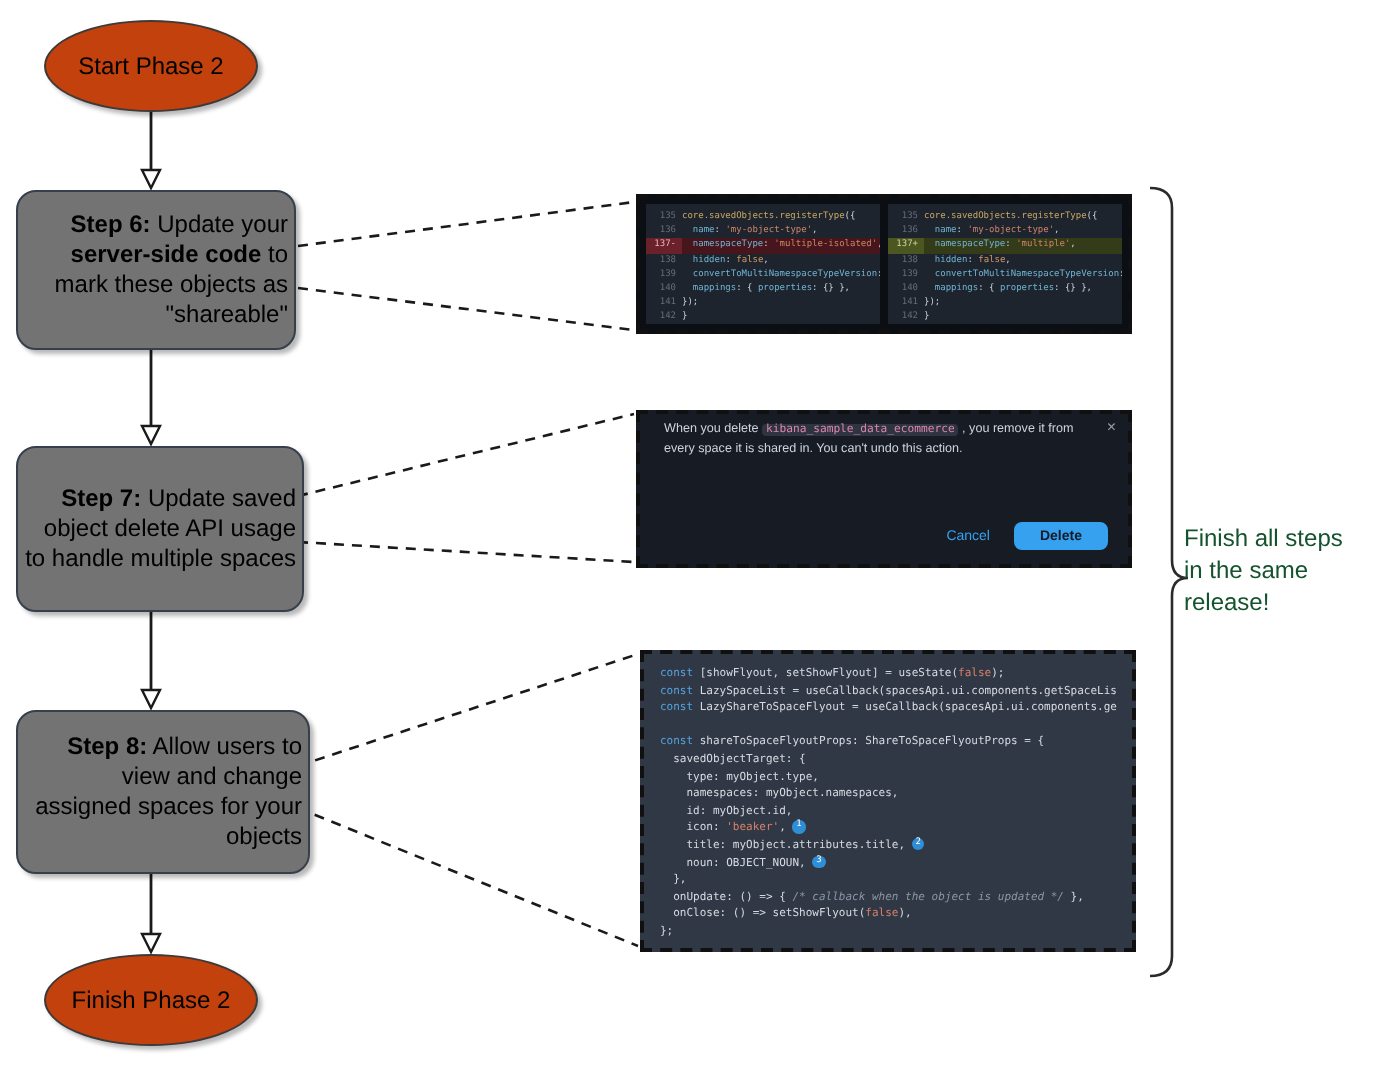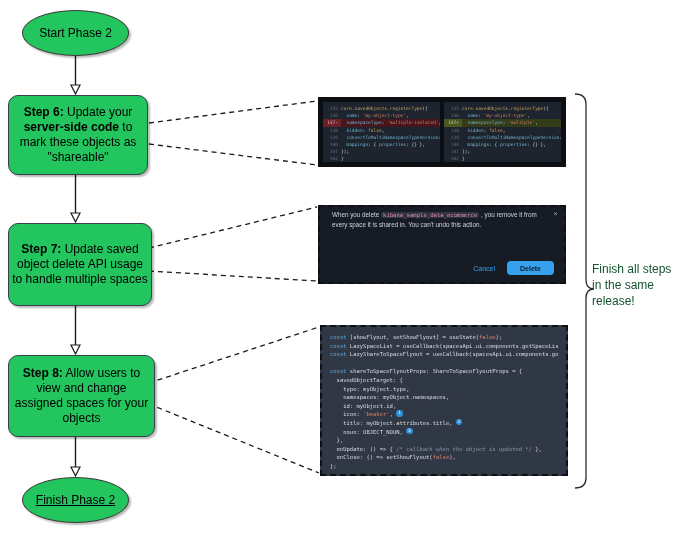--- a/index.html
+++ b/index.html
@@ -3,22 +3,22 @@
 <meta charset="utf-8">
 <style>
   html,body{margin:0;padding:0;}
   body{background:#ffffff;font-family:"Liberation Sans",sans-serif;}
   #canvas{position:relative;width:691px;height:535px;background:#ffffff;overflow:hidden;}
 
   
   .node{position:absolute;box-sizing:border-box;display:flex;align-items:center;justify-content:center;
         text-align:center;color:#000;font-size:12px;line-height:1.25;
         box-shadow:2px 2px 2px rgba(0,0,0,0.28);}
-  .ellipse{background:#22c55e;border:1.5px solid #3f3a3a;border-radius:50%;}
-  .stepbox{background:#22c55e;border:1.5px solid #36404d;border-radius:10px;padding:0 3px;}
+  .ellipse{background:#c2410c;border:1.5px solid #3f3a3a;border-radius:50%;}
+  .stepbox{background:#737373;border:1.5px solid #36404d;border-radius:10px;padding:0 3px;text-align:right;}
   .stepbox b{font-weight:bold;}
 
   
   #overlay{position:absolute;left:0;top:0;width:691px;height:535px;pointer-events:none;}
 
   
   .shot{position:absolute;box-sizing:border-box;border:2px dashed #101010;overflow:hidden;}
 
   
   #shot-diff{background:#0b0e13;display:flex;gap:4px;padding:3px;}
@@ -102,21 +102,21 @@
   </div>
 
   <div class="node stepbox" style="left:8px;top:223px;width:144px;height:83px;">
     <span><b>Step 7:</b><span> Update saved object delete API usage to handle multiple spaces</span></span>
   </div>
 
   <div class="node stepbox" style="left:8px;top:355px;width:147px;height:82px;">
     <span><b>Step 8:</b><span> Allow users to view and change assigned spaces for your objects</span></span>
   </div>
 
-  <div class="node ellipse" style="left:22px;top:477px;width:107px;height:46px;text-decoration:underline;">
+  <div class="node ellipse" style="left:22px;top:477px;width:107px;height:46px;">
     <span>Finish Phase 2</span>
   </div>
 
   <div id="shot-diff" class="shot" style="left:318px;top:97px;width:248px;height:70px;">
     <div class="diff-panel">
       <div>
           <div class="cl"><span class="gut">135</span><span class="tok-fn">core.savedObjects.registerType</span><span class="tok-p">({</span></div>
           <div class="cl"><span class="gut">136</span><span class="tok-p">  </span><span class="tok-k">name</span><span class="tok-p">: </span><span class="tok-s">'my-object-type'</span><span class="tok-p">,</span></div>
           <div class="cl removed"><span class="gut">137-</span><span class="tok-p">  </span><span class="tok-k">namespaceType</span><span class="tok-p">: </span><span class="tok-s">'multiple-isolated'</span><span class="tok-p">,</span></div>
           <div class="cl"><span class="gut">138</span><span class="tok-p">  </span><span class="tok-k">hidden</span><span class="tok-p">: </span><span class="tok-b">false</span><span class="tok-p">,</span></div>

